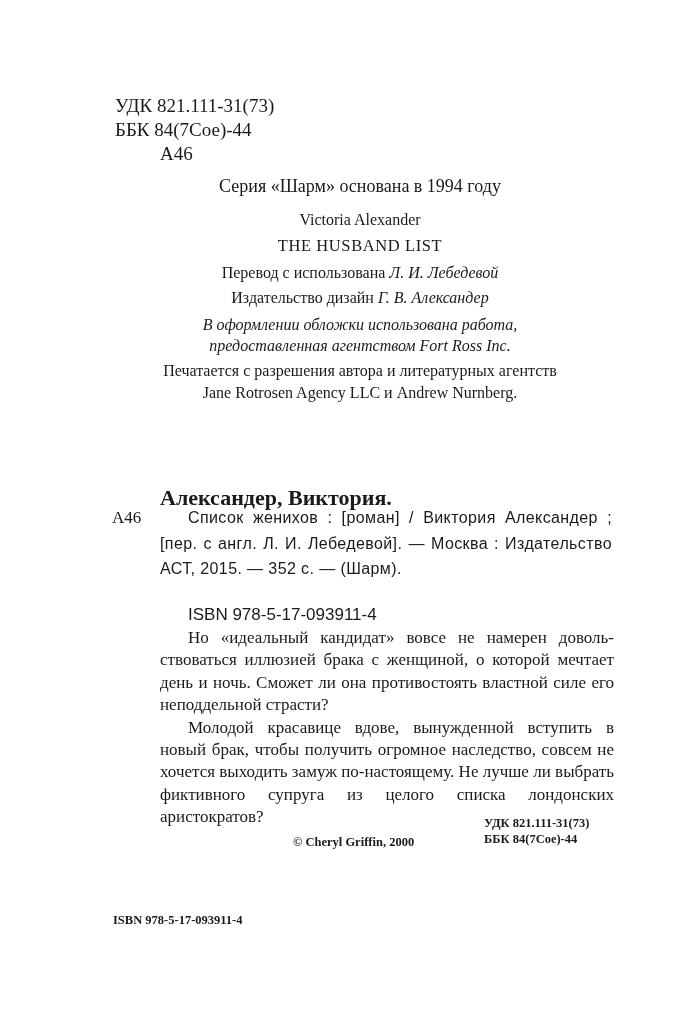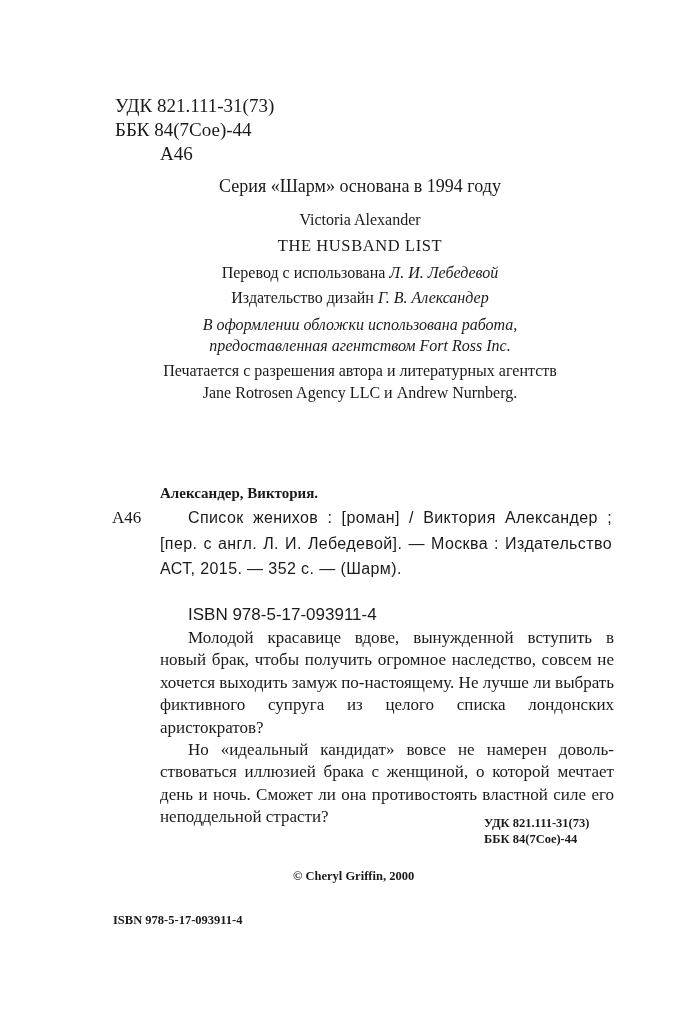--- a/index.html
+++ b/index.html
@@ -33,41 +33,41 @@
     .author-en { top: 211px; font-size: 16px; }
     .title-en { top: 236px; font-size: 16.5px; letter-spacing: 0.6px; }
     .translation { top: 264px; font-size: 16px; }
     .design { top: 289px; font-size: 16px; }
     .cover1 { top: 316px; font-size: 16px; }
     .cover2 { top: 337px; font-size: 16px; }
     .permission1 { top: 362px; font-size: 16px; }
     .permission2 { top: 384px; font-size: 16px; }
 
     
-    .bib-author { left: 160px; top: 485px; font-size: 15px; }
+    .bib-author { left: 160px; top: 485px; font-size: 22px; }
     .bib-code { left: 112px; top: 508px; font-size: 17px; }
     .bib-text {
       left: 160px; top: 505px; width: 452px;
       font-size: 16px; line-height: 25.5px;
       white-space: normal; text-align: justify;
       letter-spacing: 0.4px;
     }
     .bib-text .p { text-indent: 28px; }
     .isbn-line { left: 188px; top: 605px; font-size: 17px; }
 
     .annot {
       left: 160px; top: 627px; width: 454px;
       font-size: 17px; line-height: 22.4px;
       white-space: normal; text-align: justify;
     }
     .annot p { margin: 0; text-indent: 28px; }
 
     .udk-small { left: 484px; top: 815px; font-size: 12.5px; line-height: 16px; }
 
-    .copyrights { left: 293px; top: 868px; font-size: 12.5px; line-height: 16.5px; }
+    .copyrights { left: 293px; top: 834px; font-size: 12.5px; line-height: 16.5px; }
     .isbn-bottom { left: 113px; top: 913px; font-size: 12.5px; }
   </style>
 </head>
 <body>
 
 <div class="abs codes serif">
   <div>УДК 821.111-31(73)</div>
   <div>ББК 84(7Сое)-44</div>
   <div class="indent">А46</div>
 </div>
@@ -91,22 +91,22 @@
 <div class="abs center-line permission2">Jane Rotrosen Agency LLC и Andrew Nurnberg.</div>
 
 <div class="abs bib-author b">Александер, Виктория.</div>
 <div class="abs bib-code">А46</div>
 <div class="abs bib-text sans">
   <div class="p">Список женихов : [роман] / Виктория Алек­сандер ; [пер. с англ. Л. И. Лебедевой]. — Москва : Издательство АСТ, 2015. — 352 с. — (Шарм).</div>
 </div>
 <div class="abs isbn-line sans">ISBN 978-5-17-093911-4</div>
 
 <div class="abs annot serif">
+  <p>Но «идеальный кандидат» вовсе не намерен доволь­ствоваться иллюзией брака с женщиной, о которой мечтает день и ночь. Сможет ли она противостоять властной силе его неподдельной страсти?</p>
   <p>Молодой красавице вдове, вынужденной вступить в новый брак, чтобы получить огромное наследство, совсем не хочется выходить замуж по-настоящему. Не лучше ли выбрать фиктивного супруга из целого списка лондонских аристократов?</p>
-  <p>Но «идеальный кандидат» вовсе не намерен доволь­ствоваться иллюзией брака с женщиной, о которой мечтает день и ночь. Сможет ли она противостоять властной силе его неподдельной страсти?</p>
 </div>
 
 <div class="abs udk-small b">
   <div>УДК 821.111-31(73)</div>
   <div>ББК 84(7Сое)-44</div>
 </div>
 
 <div class="abs copyrights b">
   <div>© Cheryl Griffin, 2000</div>
 </div>

